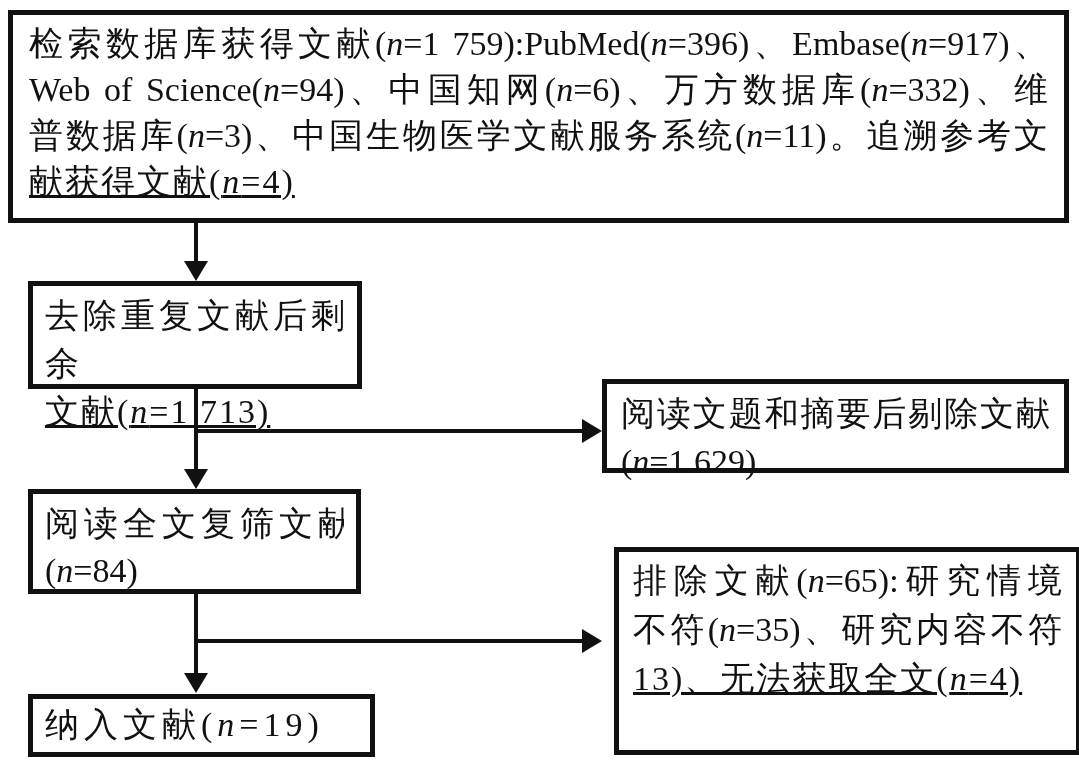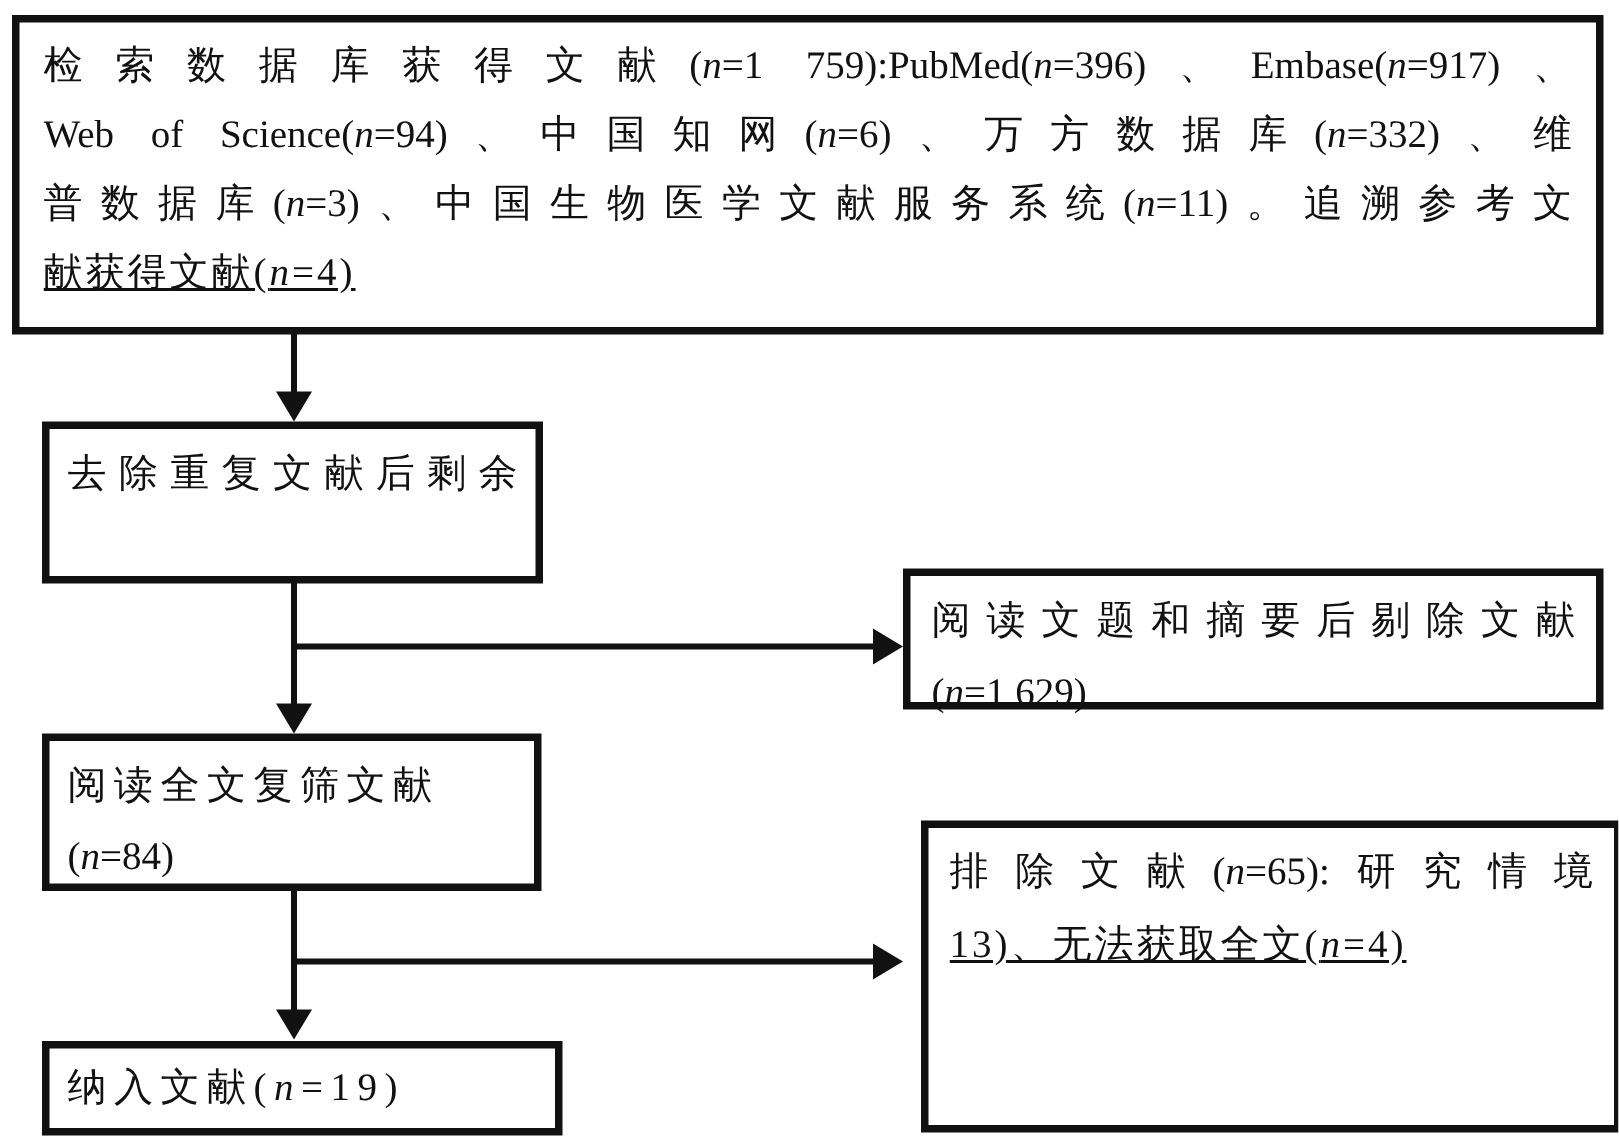--- a/index.html
+++ b/index.html
@@ -9,21 +9,21 @@
     background:#ffffff;
     color:#111111;
     font-family:"Liberation Serif","DejaVu Serif",serif;
     overflow:hidden;
   }
   .fbox{
     position:absolute;
     box-sizing:border-box;
     border:5px solid #111111;
     background:#ffffff;
-    font-size:26px;
+    font-size:34px;
   }
   .line{white-space:nowrap;overflow:hidden;}
   .stretch{text-align:justify;text-align-last:justify;white-space:normal;}
   .spaced{letter-spacing:5px;}
   .spaced-sm{letter-spacing:2px;text-decoration:underline;}
   .line i{font-style:italic;font-family:"Liberation Serif","DejaVu Serif",serif;}
 
   
   .box-search   {left:8px;   top:10px;  width:1061px; height:213px; padding:6px 16px; line-height:46px;}
   .box-dedup    {left:28px;  top:281px; width:334px;  height:108px; padding:6px 12px; line-height:48px;}
@@ -68,20 +68,21 @@
     <div class="line stretch">Web of Science(<i>n</i>=94)、中国知网(<i>n</i>=6)、万方数据库(<i>n</i>=332)、维</div>
     <div class="line stretch">普数据库(<i>n</i>=3)、中国生物医学文献服务系统(<i>n</i>=11)。追溯参考文</div>
     <div class="line spaced-sm">献获得文献(<i>n</i>=4)</div>
   </div>
 
   <div class="vline v1"></div>
   <div class="head-down hd1"></div>
 
   <div class="fbox box-dedup">
     <div class="line stretch">去除重复文献后剩余</div>
+    <div class="line spaced-sm">文献(<i>n</i>=1 713)</div>
   </div>
 
   <div class="vline v2"></div>
   <div class="head-down hd2"></div>
   <div class="hline h1"></div>
   <div class="head-right hr1"></div>
 
   <div class="fbox box-title-ex">
     <div class="line stretch">阅读文题和摘要后剔除文献</div>
     <div class="line">(<i>n</i>=1 629)</div>
@@ -92,20 +93,21 @@
     <div class="line">(<i>n</i>=84)</div>
   </div>
 
   <div class="vline v3"></div>
   <div class="head-down hd3"></div>
   <div class="hline h2"></div>
   <div class="head-right hr2"></div>
 
   <div class="fbox box-excluded">
     <div class="line stretch">排除文献(<i>n</i>=65):研究情境</div>
+    <div class="line stretch">不符(<i>n</i>=35)、研究内容不符</div>
     <div class="line spaced-sm">13)、无法获取全文(<i>n</i>=4)</div>
   </div>
 
   <div class="fbox box-included">
     <div class="line spaced">纳入文献(<i>n</i>=19)</div>
   </div>
 
 </div>
 
 </body></html>

